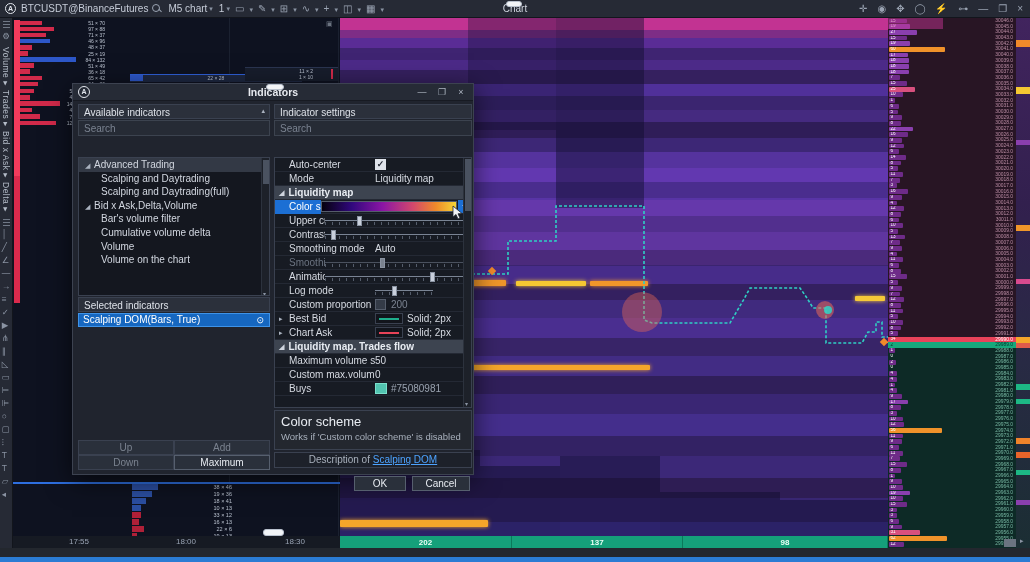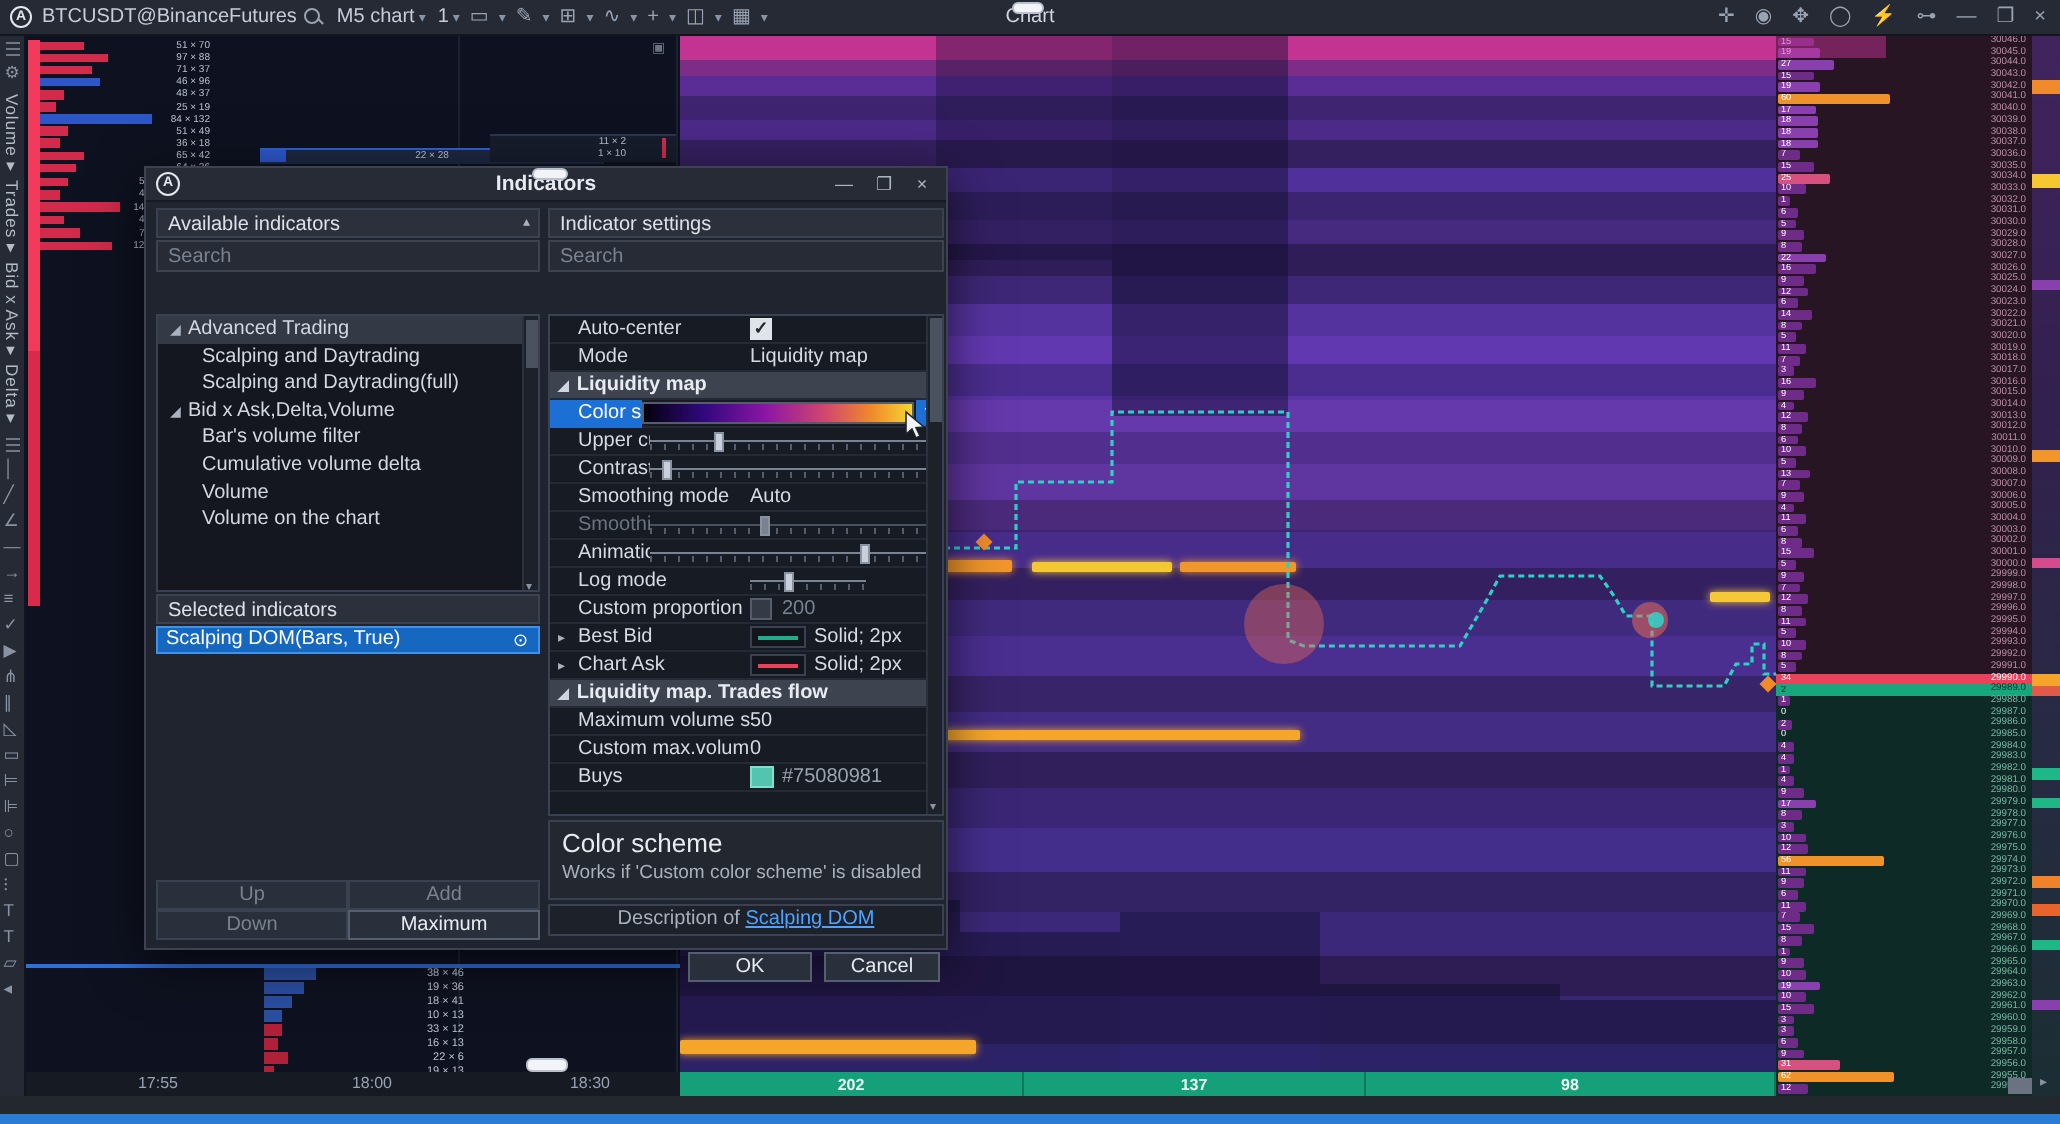--- a/index.html
+++ b/index.html
@@ -902,21 +902,21 @@
           <span style="position:absolute;left:1px;bottom:0;font-size:6px;color:#8a93a2">▾</span>
         </div>
       </div>
       <div id="desc">
         <div id="desc-title">Color scheme</div>
         <div id="desc-text">Works if 'Custom color scheme' is disabled</div>
       </div>
       <div id="linkrow">
         <span>Description of </span><a href="#">Scalping DOM</a>
       </div>
-      <div class="dlg-btn on" style="right:66px;top:372px;width:62px;"><span>OK</span></div>
+      <div class="dlg-btn on" style="right:66px;top:372px;width:52px;"><span>OK</span></div>
       <div class="dlg-btn on" style="right:2px;top:372px;width:58px;"><span>Cancel</span></div>
     </div>
   </div>
 
   <div class="pill" style="left:506px;top:1px;width:16px;height:6px;"></div>
   <div class="pill" style="left:266px;top:84px;width:18px;height:6px;"></div>
   <div class="pill" style="left:263px;top:529px;width:21px;height:7px;"></div>
   <svg id="cursor" width="12" height="16">
     <path d="M1,1 L1,12 L4,9.5 L6,14 L8,13 L6,8.8 L10,8.5 Z" fill="#f2f4f7" stroke="#20242e" stroke-width="0.8"></path>
   </svg>

